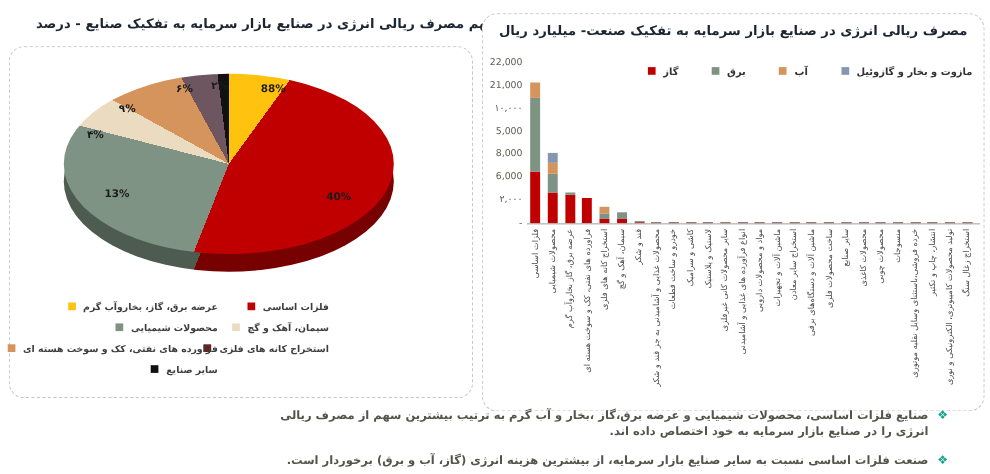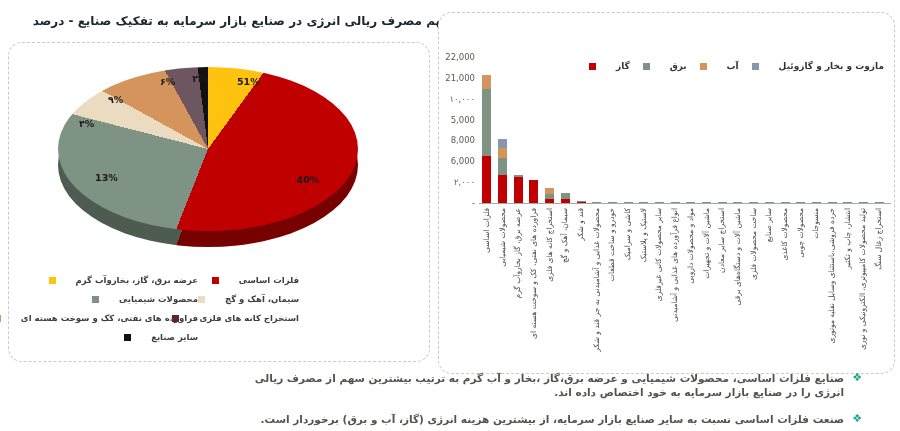--- a/index.html
+++ b/index.html
@@ -10,21 +10,21 @@
      font-size:12px;font-weight:bold;color:#1c2633;}
   
   .pie-area{position:absolute;left:0;top:0;width:420px;height:230px;}
   .pie-ellipse{position:absolute;left:49px;width:300px;height:164px;border-radius:50%;}
   .pie-side{top:40px;filter:brightness(0.62);}
   .pie-top{top:24px;}
   .pie-label{position:absolute;transform:translate(-50%,-50%);font-size:9.5px;font-weight:bold;
      color:#1a1a1a;direction:rtl;white-space:nowrap;}
   .pie-legend{position:absolute;left:60px;top:232px;width:230px;direction:rtl;
      display:grid;grid-template-columns:95px 128px;row-gap:9px;column-gap:6px;}
-  .legend-row{display:flex;align-items:center;gap:20px;justify-content:flex-start;
+  .legend-row{display:flex;gap:7px;justify-content:flex-start;
      font-size:8.5px;font-weight:bold;color:#3d3d3d;direction:rtl;white-space:nowrap;}
   .swatch{width:7px;height:7px;flex:0 0 auto;display:inline-block;}
   
   .plot{position:absolute;left:40px;top:44px;width:408px;height:146px;}
   .axis-line{position:absolute;left:40px;top:190px;width:412px;height:1px;background:#a9a9a9;}
   .ytick{position:absolute;width:34px;text-align:right;font-size:8.5px;color:#5d5b55;
      left:2px;direction:ltr;}
   .bar-seg{position:absolute;width:9px;}
   .xlabel{position:absolute;width:130px;top:195px;white-space:nowrap;direction:rtl;
      text-align:right;font-size:7.5px;color:#4a4a4a;transform:rotate(-90deg);
@@ -42,21 +42,21 @@
 </head>
 <body>
 
 <div class="page">
 
   <div class="panel-title" style="left:0;top:14px;width:438px;margin-left:25px;">سهم مصرف ریالی انرژی در صنایع  بازار سرمایه به تفکیک صنایع - درصد</div>
   <div class="panel" style="left:8px;top:42px;width:420px;height:318px;">
     <div class="pie-area">
       <div class="pie-ellipse pie-side" style="background: conic-gradient(rgb(255, 194, 14) 0%, rgb(255, 194, 14) 10%, rgb(192, 0, 0) 10%, rgb(192, 0, 0) 56%, rgb(126, 147, 131) 56%, rgb(126, 147, 131) 79%, rgb(234, 219, 193) 79%, rgb(234, 219, 193) 83%, rgb(212, 148, 92) 83%, rgb(212, 148, 92) 92%, rgb(110, 86, 96) 92%, rgb(110, 86, 96) 98%, rgb(17, 17, 17) 98%, rgb(17, 17, 17) 100%);"></div>
       <div class="pie-ellipse pie-top" style="background: conic-gradient(rgb(255, 194, 14) 0%, rgb(255, 194, 14) 10%, rgb(192, 0, 0) 10%, rgb(192, 0, 0) 56%, rgb(126, 147, 131) 56%, rgb(126, 147, 131) 79%, rgb(234, 219, 193) 79%, rgb(234, 219, 193) 83%, rgb(212, 148, 92) 83%, rgb(212, 148, 92) 92%, rgb(110, 86, 96) 92%, rgb(110, 86, 96) 98%, rgb(17, 17, 17) 98%, rgb(17, 17, 17) 100%);"></div>
-    <span class="pie-label" style="left: 239.327px; top: 38.1516px;">51%</span>
+    <span class="pie-label" style="left: 239.327px; top: 38.1516px;">88%</span>
         <span class="pie-label" style="left: 298.899px; top: 136.023px;">40%</span>
         <span class="pie-label" style="left: 97.4253px; top: 134.293px;">13%</span>
         <span class="pie-label" style="left: 77.6642px; top: 79.738px;">۴%</span>
         <span class="pie-label" style="left: 106.723px; top: 55.555px;">۹%</span>
         <span class="pie-label" style="left: 158.673px; top: 38.1516px;">۶%</span>
         <span class="pie-label" style="left: 190.806px; top: 34.8008px;">۲%</span>
       </div>
     <div class="pie-legend">
         <div class="legend-row">
           <span>فلزات اساسی</span>
@@ -84,20 +84,21 @@
         </div>
         <div class="legend-row"></div>
         <div class="legend-row">
           <span>سایر صنایع</span>
           <span class="swatch" style="background: rgb(17, 17, 17);"></span>
         </div>
       </div>
   </div>
 
   <div class="panel" style="left:438px;top:12px;width:455px;height:360px;">
+    <div class="panel-title" style="left:0;top:8px;">مصرف ریالی انرژی در صنایع بازار سرمایه به تفکیک صنعت- میلیارد ریال</div>
     <div class="bar-legend">
         <div class="legend-row">
           <span>گاز</span>
           <span class="swatch" style="background: rgb(192, 0, 0);"></span>
         </div>
         <div class="legend-row">
           <span>برق</span>
           <span class="swatch" style="background: rgb(126, 147, 131);"></span>
         </div>
         <div class="legend-row">

